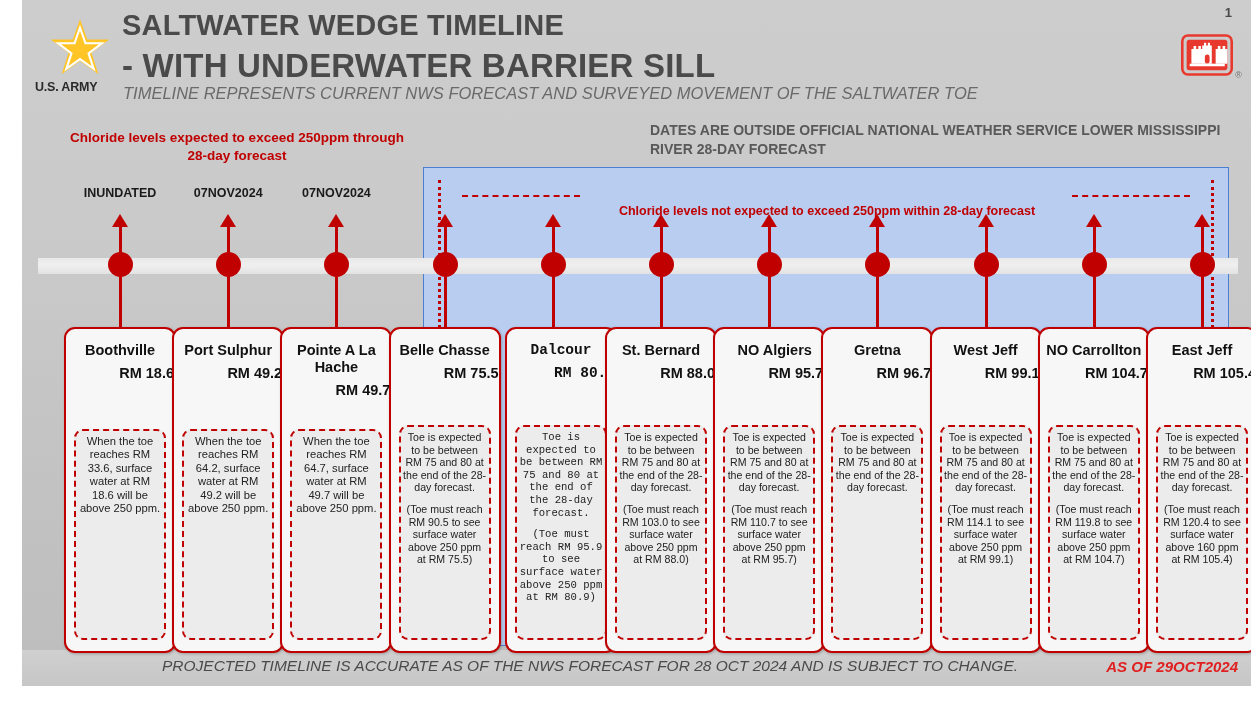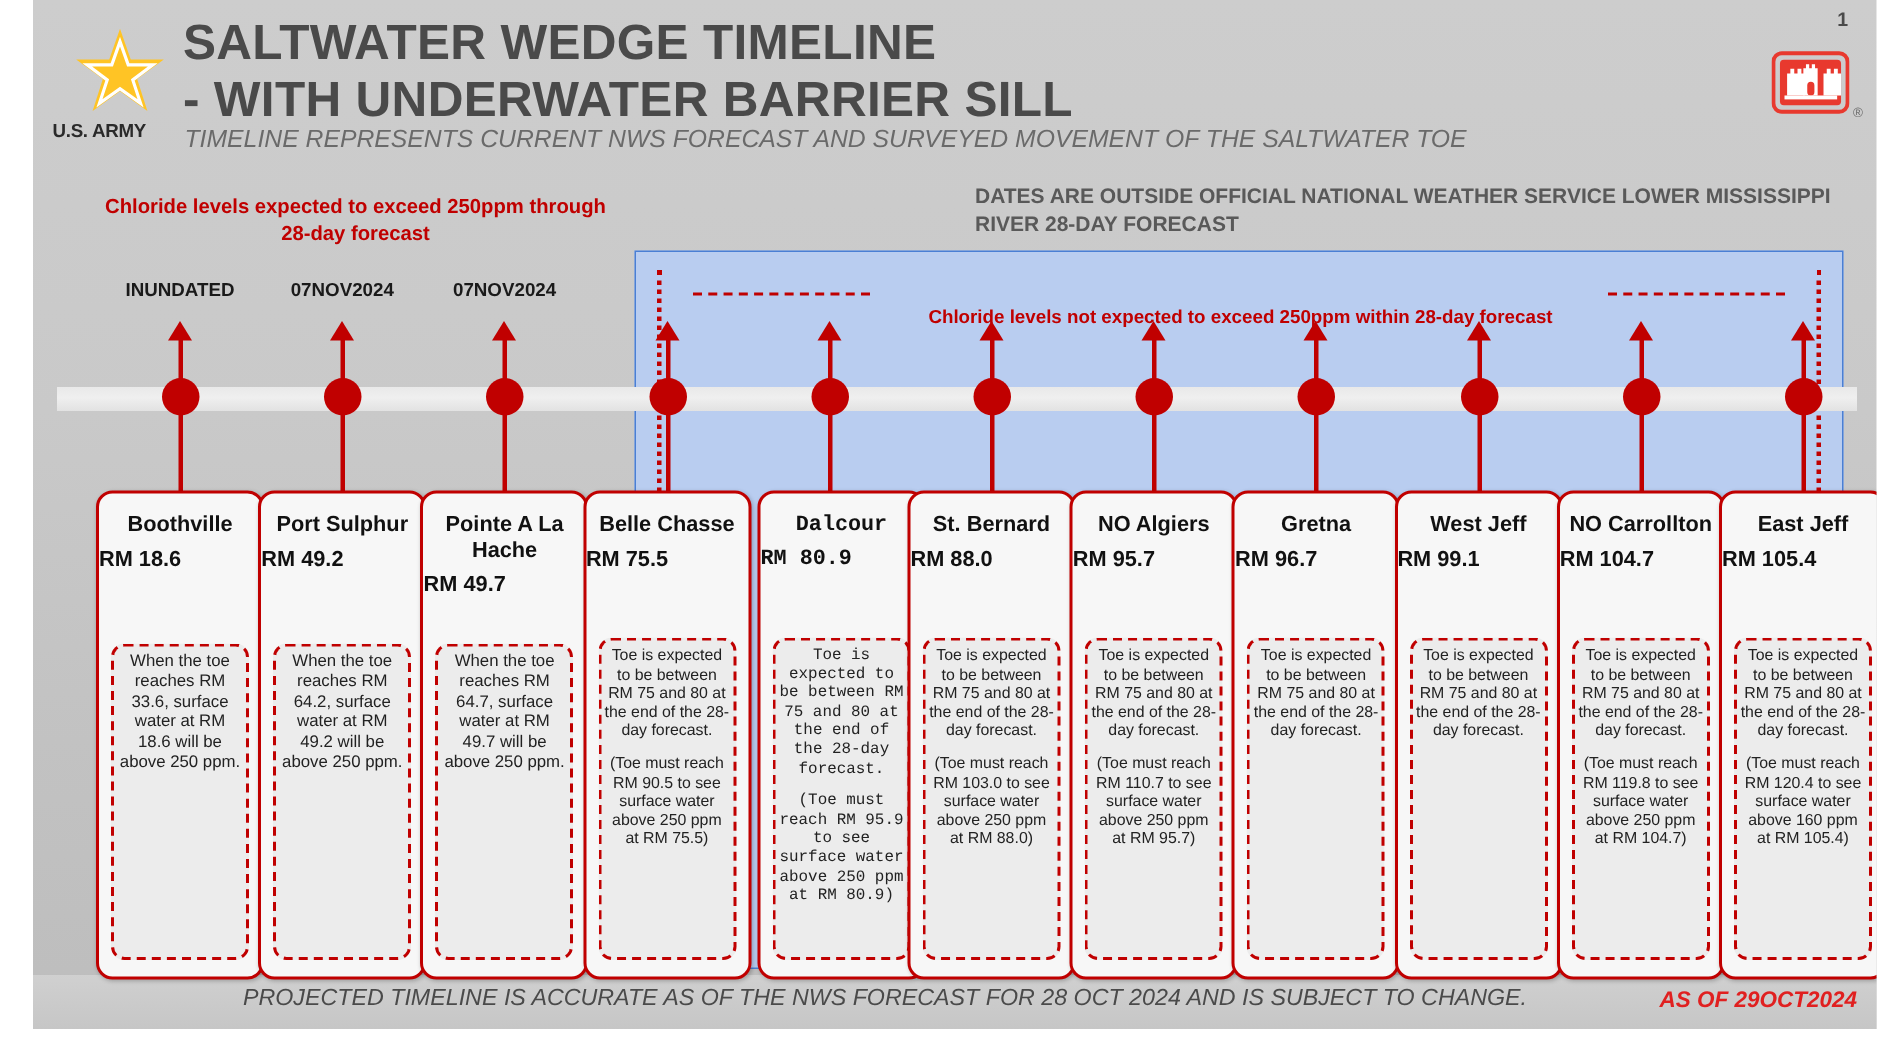--- a/index.html
+++ b/index.html
@@ -7,21 +7,21 @@
 
   #slide{position:absolute;left:22px;top:0;width:1229px;height:686px;
          background:linear-gradient(180deg,#cdcdcd 0%,#c9c9c9 40%,#c2c2c2 72%,#bdbdbd 100%);
          overflow:hidden;}
 
   
   #header{position:absolute;left:0;top:0;width:1229px;height:110px;}
   #army-star{position:absolute;left:25px;top:18px;width:66px;height:56px;}
   #army-label{position:absolute;left:13px;top:80px;font-size:12.5px;font-weight:bold;
               color:#2a2a2a;letter-spacing:-.2px;}
-  #title1{position:absolute;left:100px;top:9px;font-size:33px;font-weight:bold;color:#4a4a4a;
+  #title1{position:absolute;left:100px;top:9px;font-size:29px;font-weight:bold;color:#4a4a4a;
           letter-spacing:.2px;white-space:nowrap;}
   #title2{position:absolute;left:100px;top:47px;font-size:33px;font-weight:bold;color:#4a4a4a;
           letter-spacing:.2px;white-space:nowrap;}
   #subtitle{position:absolute;left:101px;top:84px;font-size:16.5px;font-style:italic;
             color:#6a6a6a;white-space:nowrap;}
   #castle{position:absolute;right:18px;top:34px;width:52px;height:42px;}
   #pagenum{position:absolute;right:19px;top:5px;font-size:13px;color:#4a4a4a;font-weight:bold;}
   #regmark{position:absolute;right:9px;top:70px;font-size:9px;color:#6f6f6f;}
 
   
@@ -56,21 +56,21 @@
               border-bottom:13px solid #c00000;z-index:1;}
   .dot{position:absolute;left:44px;top:252px;width:25px;height:25px;border-radius:50%;
        background:#c00000;z-index:3;}
 
   
   .card{position:absolute;top:317px;width:112px;height:326px;background:#f7f7f7;
         border:2.6px solid #c00000;border-radius:11px;box-sizing:border-box;z-index:4;
         box-shadow:1px 1px 3px rgba(0,0,0,.25);margin-top:10px;}
   .card-title{margin:13px 3px 0 3px;text-align:center;font-size:14.5px;font-weight:bold;
               color:#111;line-height:17px;}
-  .card-rm{margin:6px 0 0 0;text-align:left;font-size:14.5px;font-weight:bold;color:#111;}
+  .card-rm{margin:6px 0 0 0;text-align:right;font-size:14.5px;font-weight:bold;color:#111;}
   .card-body{position:absolute;left:8px;right:8px;top:100px;bottom:11px;
              background:#ececec;border:2.4px dashed #c00000;border-radius:9px;
              box-sizing:border-box;display:flex;flex-direction:column;
              align-items:center;padding:4px 2px;}
   .card-body p{margin:0;text-align:center;font-size:11.2px;color:#222;line-height:13.4px;}
   .card-body p + p{margin-top:9px;}
   .card.tall .card-body{top:96px;}
   .card.tall .card-body p{font-size:10.6px;line-height:12.6px;}
 
   
@@ -187,21 +187,21 @@
         <div class="card-title">St. Bernard</div>
         <div class="card-rm">RM 88.0</div>
         <div class="card-body">
           <p>Toe is expected to be between RM 75 and 80 at the end of the 28-day forecast.</p>
           <p>(Toe must reach RM 103.0 to see surface water above 250 ppm at RM 88.0)</p>
         </div>
       </div>
       <div class="arrow-head" style="left: 739.2px;"></div>
       <div class="arrow-stem" style="left: 746.2px;"></div>
       <div class="dot" style="left: 735.2px;"></div>
-      <div class="card tall" style="left: 691.2px;">
+      <div class="card tall" style="left: 691.2px; padding-left: 11px;">
         <div class="card-title">NO Algiers</div>
         <div class="card-rm">RM 95.7</div>
         <div class="card-body">
           <p>Toe is expected to be between RM 75 and 80 at the end of the 28-day forecast.</p>
           <p>(Toe must reach RM 110.7 to see surface water above 250 ppm at RM 95.7)</p>
         </div>
       </div>
       <div class="arrow-head" style="left: 847.4px;"></div>
       <div class="arrow-stem" style="left: 854.4px;"></div>
       <div class="dot" style="left: 843.4px;"></div>
@@ -213,20 +213,21 @@
         </div>
       </div>
       <div class="arrow-head" style="left: 955.6px;"></div>
       <div class="arrow-stem" style="left: 962.6px;"></div>
       <div class="dot" style="left: 951.6px;"></div>
       <div class="card tall" style="left: 907.6px;">
         <div class="card-title">West Jeff</div>
         <div class="card-rm">RM 99.1</div>
         <div class="card-body">
           <p>Toe is expected to be between RM 75 and 80 at the end of the 28-day forecast.</p>
+          <p>(Toe must reach RM 114.1 to see surface water above 250 ppm at RM 99.1)</p>
         </div>
       </div>
       <div class="arrow-head" style="left: 1063.8px;"></div>
       <div class="arrow-stem" style="left: 1070.8px;"></div>
       <div class="dot" style="left: 1059.8px;"></div>
       <div class="card tall" style="left: 1015.8px;">
         <div class="card-title">NO Carrollton</div>
         <div class="card-rm">RM 104.7</div>
         <div class="card-body">
           <p>Toe is expected to be between RM 75 and 80 at the end of the 28-day forecast.</p>

